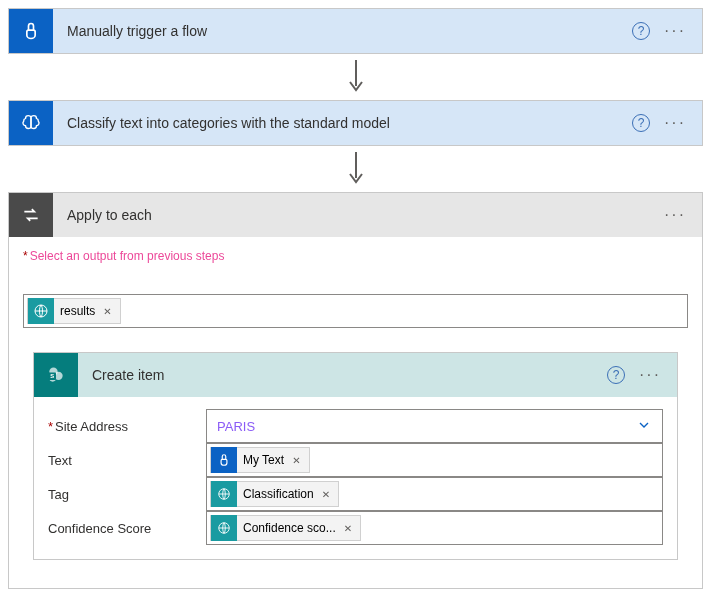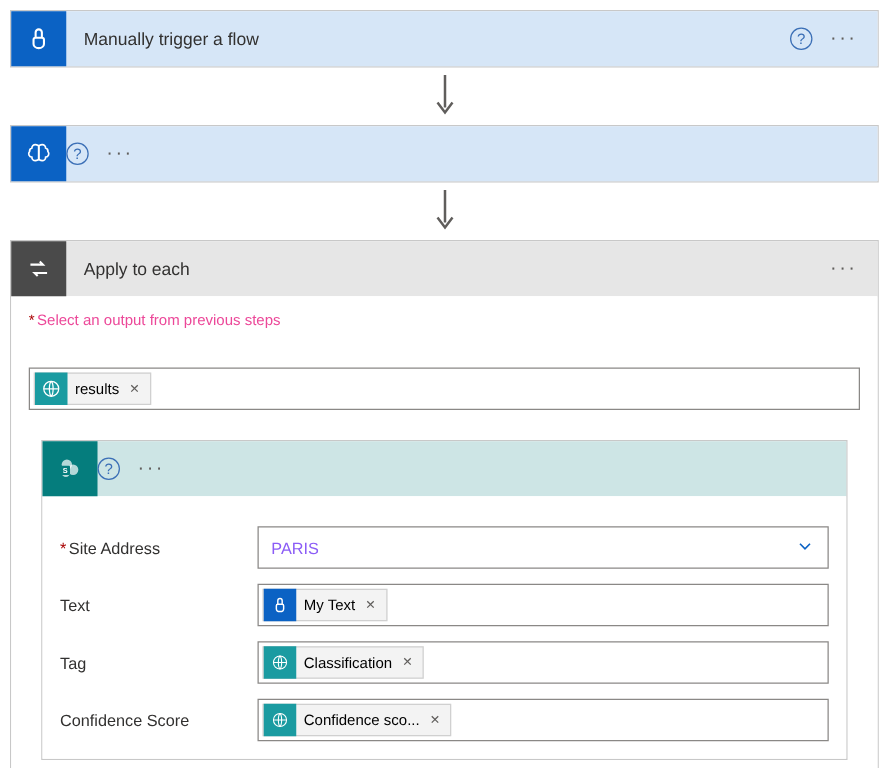--- a/index.html
+++ b/index.html
@@ -54,21 +54,21 @@
 .token .tk-icon {
   width: 26px; height: 26px; display: flex; align-items: center; justify-content: center;
   color: #fff;
 }
 .tk-blue { background: #0b62c4; }
 .tk-cyan { background: #1a9ba1; }
 .tk-remove { color: #605e5c; font-size: 10px; cursor: pointer; margin-left: 2px; }
 
 .nested { padding: 6px 10px 14px; }
 
-.form-row { display: flex; align-items: center; margin-top: 12px; gap: 8px; }
+.form-row { display: flex; align-items: center; gap: 8px; }
 .form-label { width: 150px; font-size: 13px; color: #323130; }
 .form-label.req::before { content: "*"; color: #a80000; margin-right: 2px; }
 .select-box {
   flex: 1; border: 1px solid #8a8886; height: 34px; display: flex; align-items: center;
   padding: 0 10px; font-size: 13px; color: #8b5cf6; justify-content: space-between;
   cursor: pointer;
 }
 .chev { color: #0b62c4; }
 .field-token-box {
   flex: 1; border: 1px solid #8a8886; min-height: 34px; display: flex; align-items: center;
@@ -101,20 +101,21 @@
 </div>
 
 <div class="card">
   <div class="card-header blue">
     <div class="card-iconbox ib-blue">
       <svg width="22" height="22" viewBox="0 0 24 24" fill="none" stroke="currentColor" stroke-width="1.5">
           <path d="M9 4a3 3 0 0 0-3 3 3 3 0 0 0-2 3 3 3 0 0 0 2 5 3 3 0 0 0 3 3c1 0 2-.5 3-1V5c-1-.5-2-1-3-1z"></path>
           <path d="M15 4a3 3 0 0 1 3 3 3 3 0 0 1 2 3 3 3 0 0 1-2 5 3 3 0 0 1-3 3c-1 0-2-.5-3-1V5c1-.5 2-1 3-1z"></path>
         </svg>
     </div>
+    <div class="card-title">Classify text into categories with the standard model</div>
     <div class="help-icon">?</div>
     <div class="more-icon">···</div>
   </div>
 </div>
 
 <div class="arrow-down">
   <svg width="18" height="34" viewBox="0 0 18 34" fill="none" stroke="currentColor" stroke-width="2">
       <line x1="9" y1="0" x2="9" y2="26"></line>
       <path d="M3 22 L9 30 L15 22"></path>
     </svg>
@@ -152,20 +153,21 @@
         <div class="card-header teal">
           <div class="card-iconbox ib-teal">
             <svg width="20" height="20" viewBox="0 0 24 24" fill="currentColor">
                 <circle cx="9" cy="8" r="5" opacity="0.7"></circle>
                 <circle cx="15" cy="13" r="5" opacity="0.7"></circle>
                 <circle cx="8" cy="16" r="4" opacity="0.7"></circle>
                 <rect x="3" y="9" width="9" height="9" rx="1" fill="#057d7d"></rect>
                 <text x="7.5" y="16" font-size="7" fill="#fff" text-anchor="middle" font-weight="bold">S</text>
               </svg>
           </div>
+          <div class="card-title">Create item</div>
           <div class="help-icon">?</div>
           <div class="more-icon">···</div>
         </div>
 
         <div class="card-body">
           <div class="form-row">
             <div class="form-label req">Site Address</div>
             <div class="select-box">
               <span>PARIS</span>
               <span class="chev"><svg width="16" height="16" viewBox="0 0 24 24" fill="none" stroke="currentColor" stroke-width="2">

